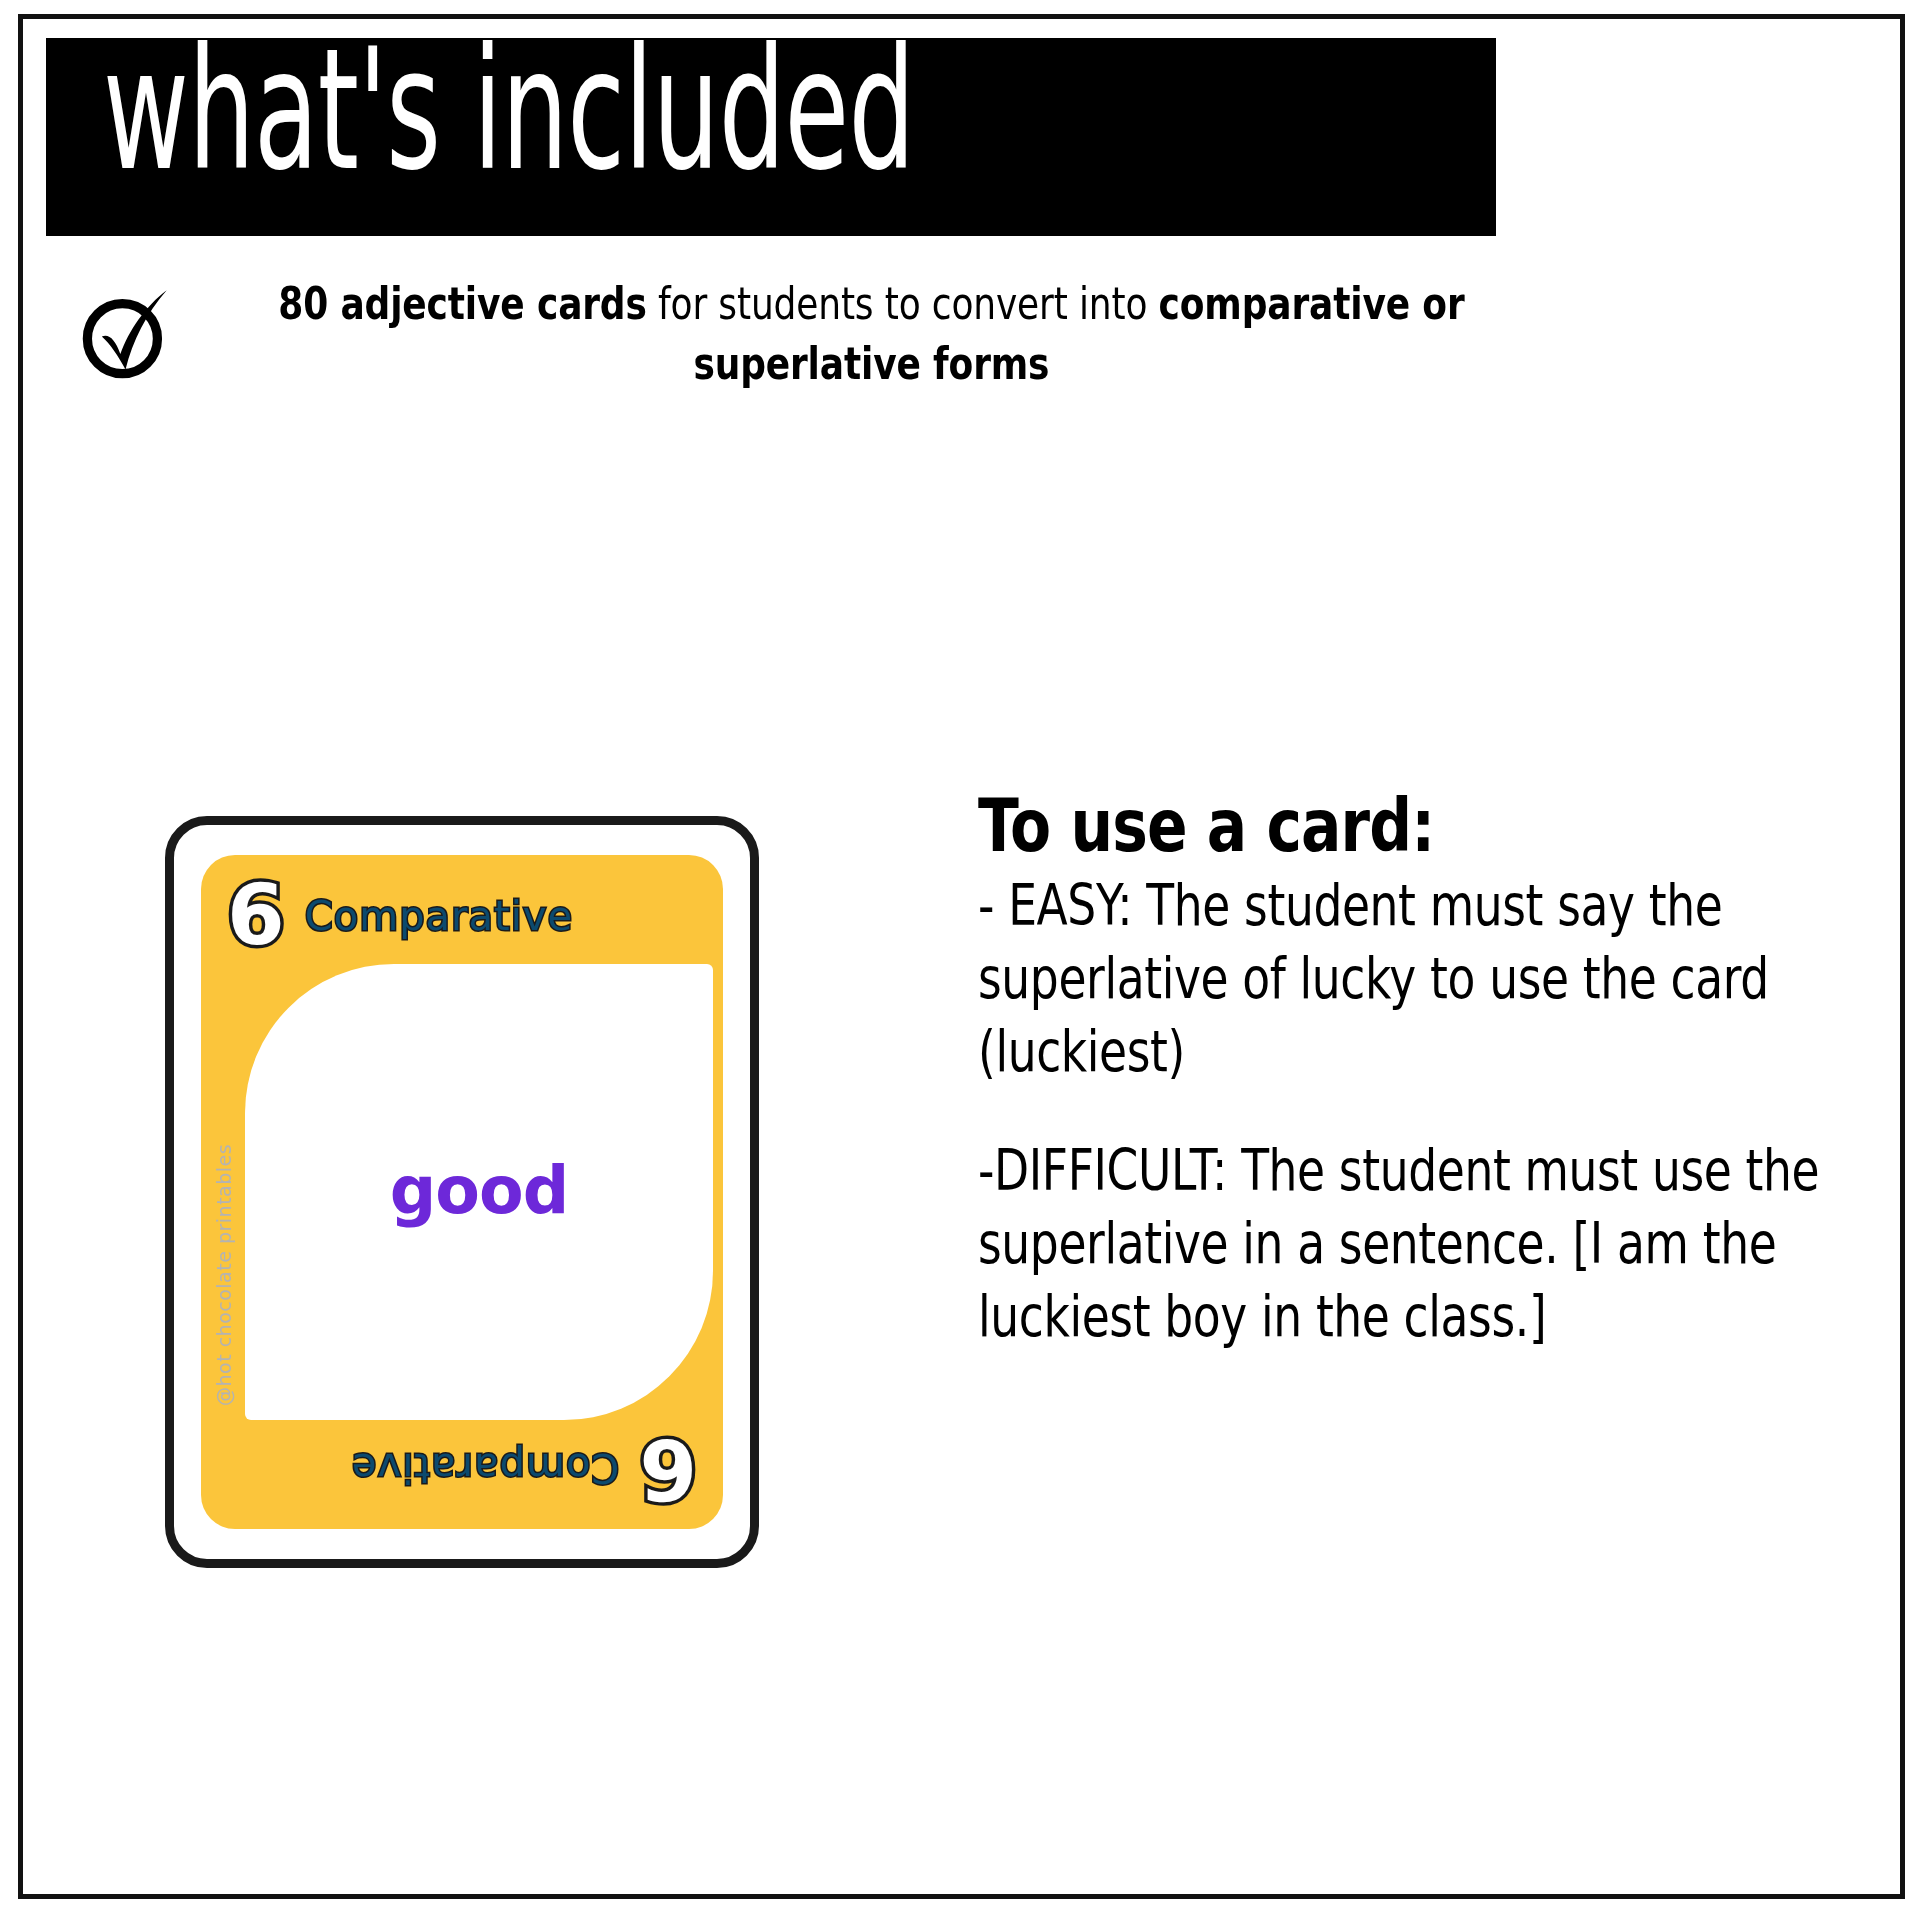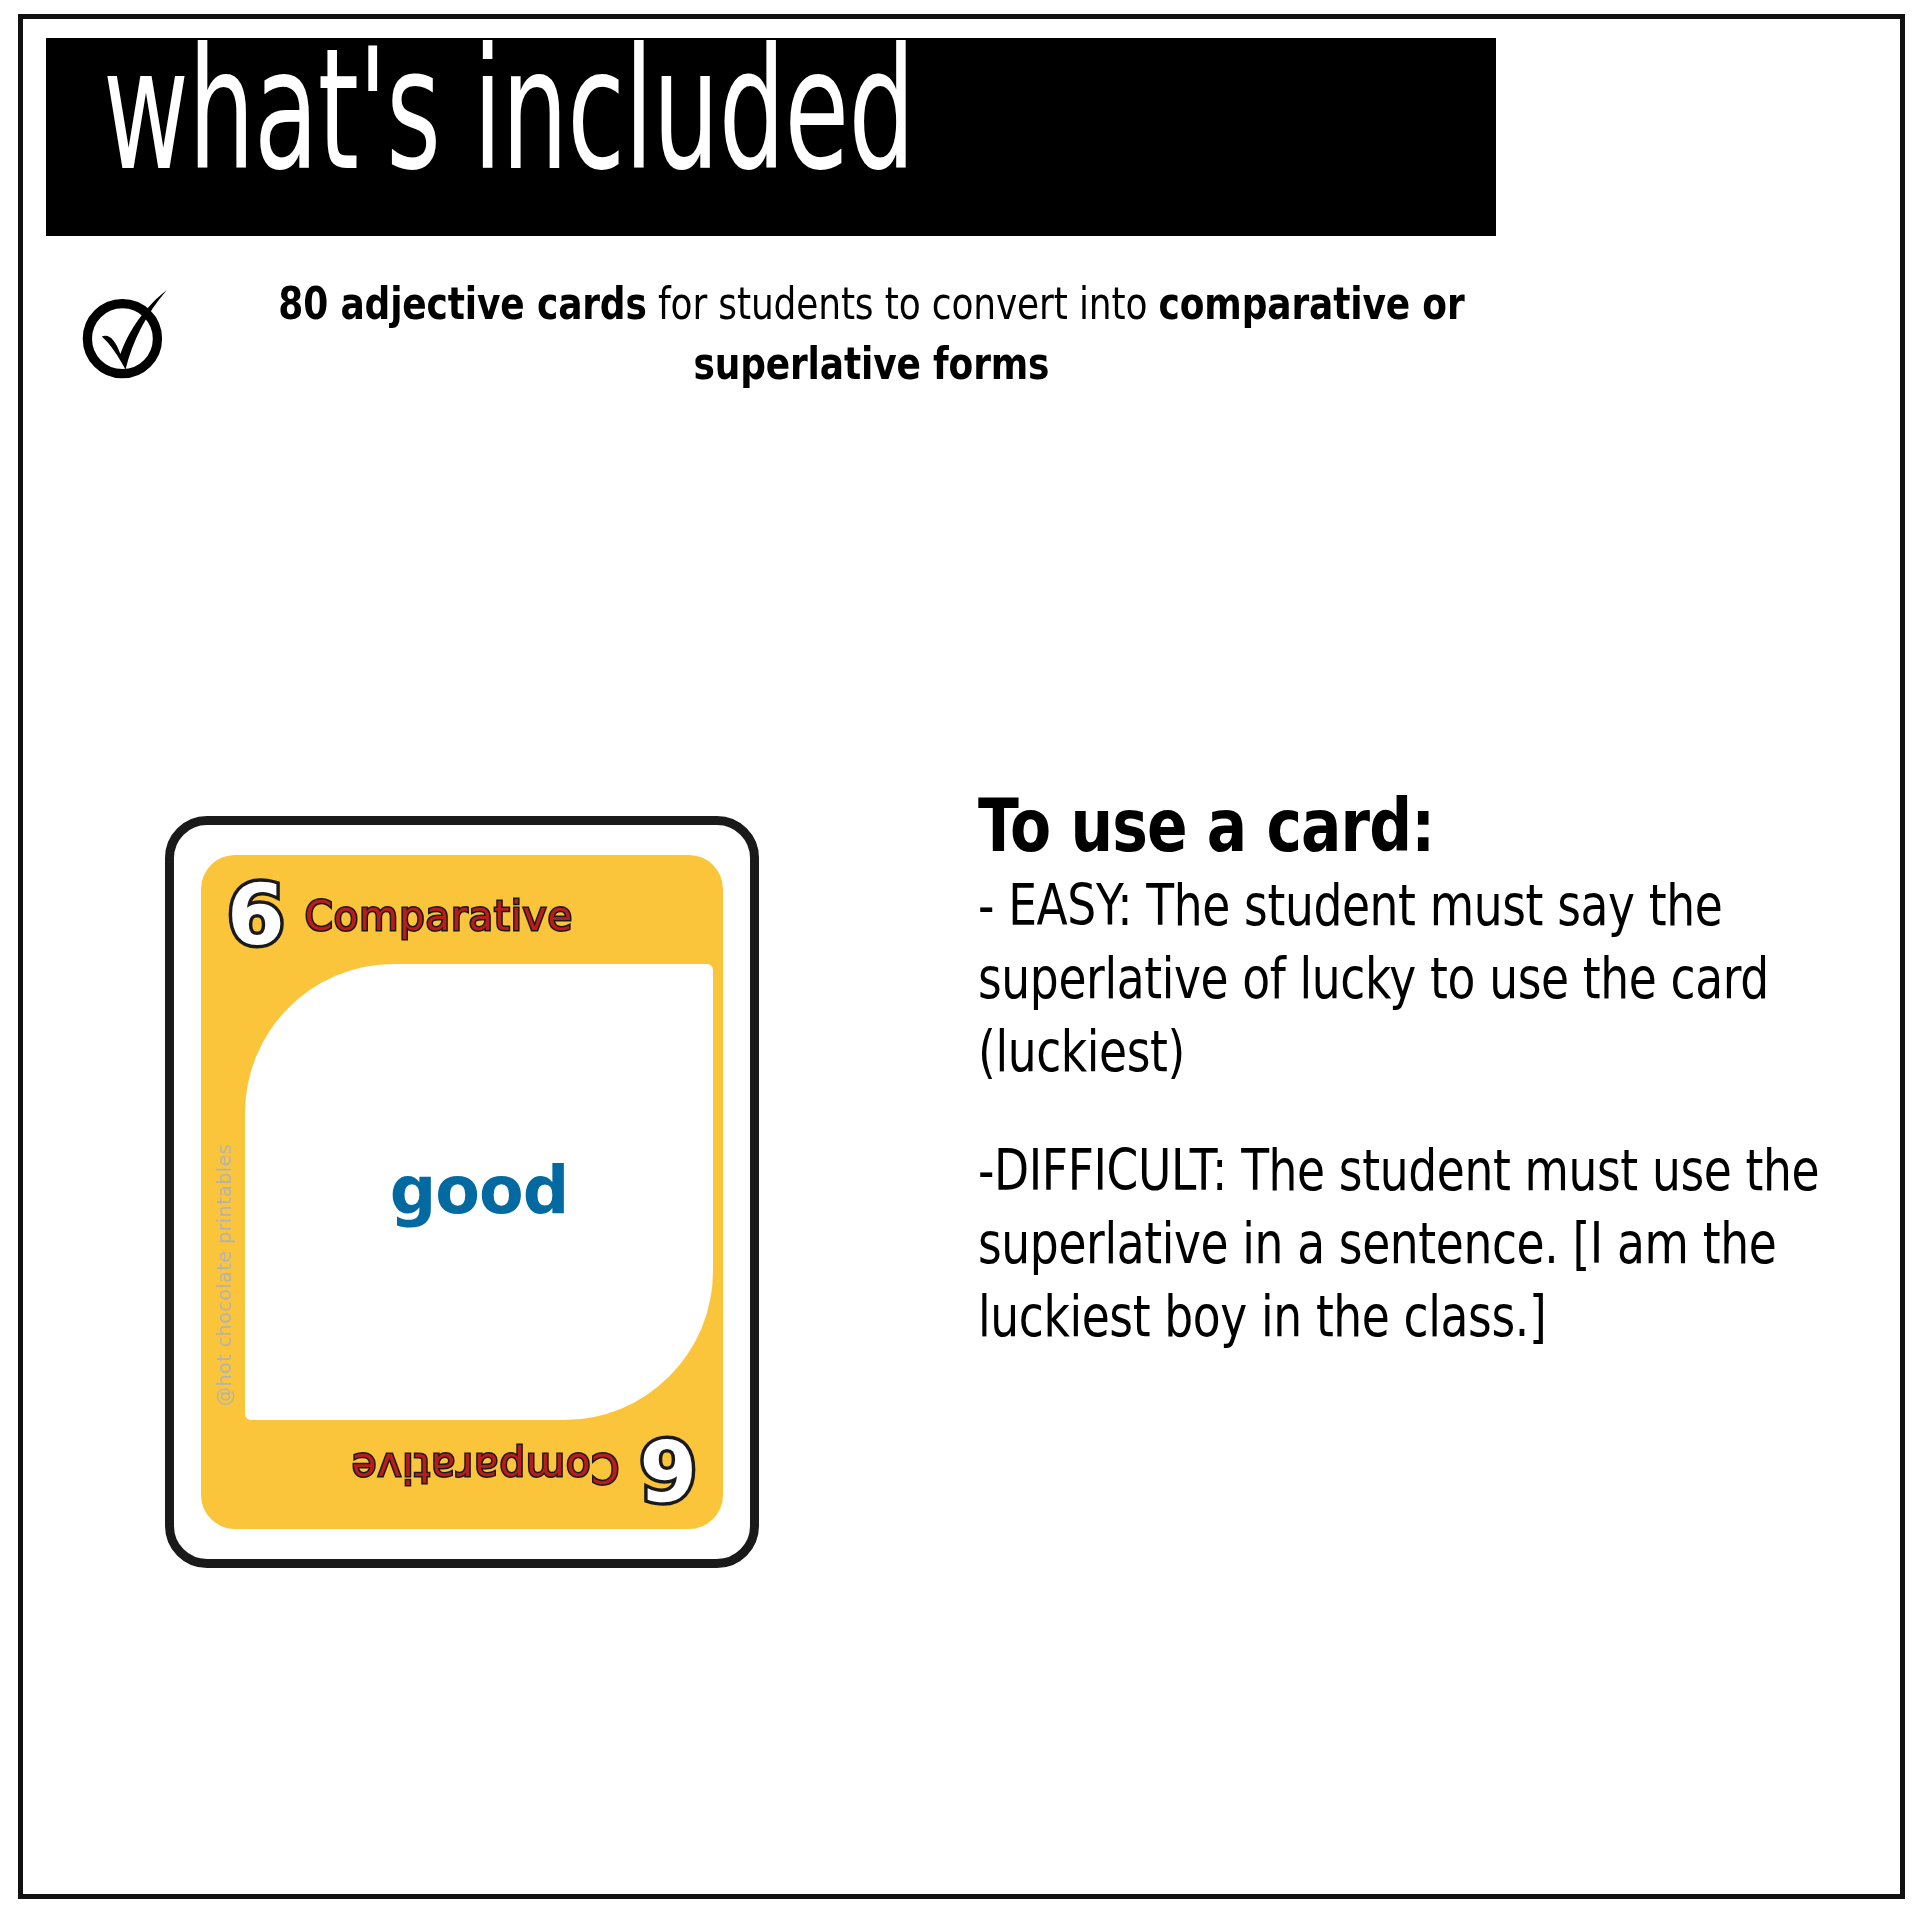--- a/index.html
+++ b/index.html
@@ -109,21 +109,21 @@
     border-bottom-left-radius:6px;
   }
   .card-word{
     position:absolute;
     left:0;right:0;top:50%;
     transform:translateY(-52%);
     text-align:center;
     font-family:"DejaVu Sans", sans-serif;
     font-weight:700;
     font-size:65px;
-    color:#0369a1;
+    color:#6d28d9;
     letter-spacing:-1px;
   }
   .watermark{
     position:absolute;
     left:-10px;bottom:14px;
     width:327px;
     transform:rotate(-90deg);
     transform-origin:left bottom;
     font-family:"DejaVu Sans", sans-serif;
     font-size:19px;
@@ -150,21 +150,21 @@
     line-height:0.95;
     color:#ffffff;
     -webkit-text-stroke:7px #1a1a1a;
     paint-order:stroke fill;
     letter-spacing:-2px;
   }
   .card-label{
     font-family:"DejaVu Sans", sans-serif;
     font-weight:400;
     font-size:40px;
-    color:#b91c1c;
+    color:#0c4a6e;
     -webkit-text-stroke:3px #1a1a1a;
     paint-order:stroke fill;
     letter-spacing:1px;
   }
 
   
   .right-col{
     position:absolute;
     left:955px;top:770px;
     width:891px;

